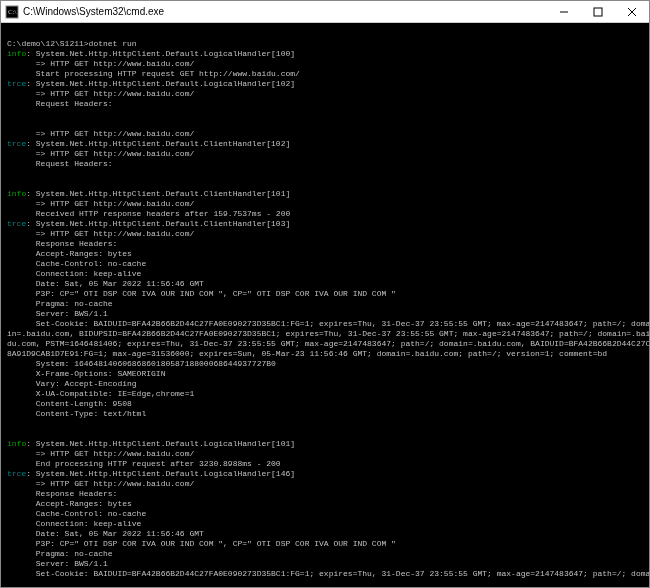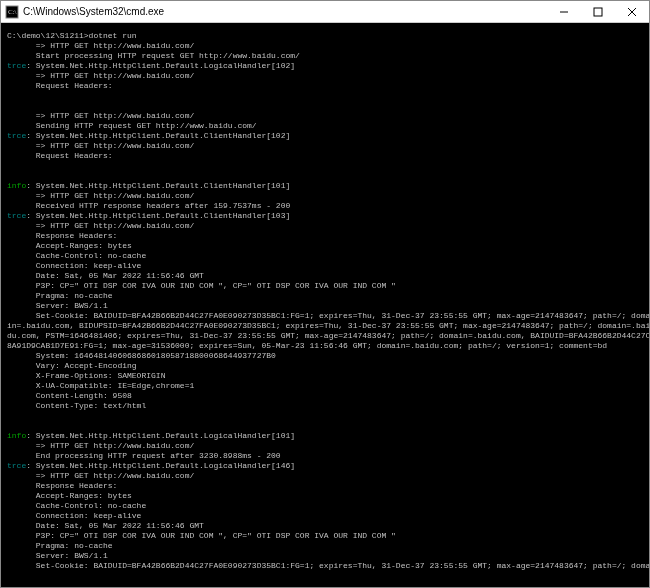--- a/index.html
+++ b/index.html
@@ -3,21 +3,21 @@
 <meta charset="utf-8">
 <style>
   * { margin: 0; padding: 0; box-sizing: border-box; }
   html, body { width: 650px; height: 588px; overflow: hidden; font-family: 'Segoe UI', Tahoma, sans-serif; }
   .window { width: 650px; height: 588px; border: 1px solid #888; display: flex; flex-direction: column; background: #000; }
   .titlebar { height: 22px; background: #fff; display: flex; align-items: center; border-bottom: 1px solid #ccc; }
   .titlebar-icon { width: 14px; height: 14px; margin: 0 4px 0 4px; display: inline-flex; }
   .titlebar-title { font-size: 10px; color: #000; flex: 1; }
   .tb-btn { width: 34px; height: 22px; display: flex; align-items: center; justify-content: center; }
   .tb-btn svg { stroke: #000; }
-  .terminal { flex: 1; background: #000; padding: 8px 6px; overflow: hidden; }
+  .terminal { flex: 1; background: #000; padding: 16px 6px; overflow: hidden; }
   .line { font-family: Consolas, 'Courier New', monospace; font-size: 8px; line-height: 10px; color: #c0c0c0; white-space: pre; letter-spacing: 0; }
   .green { color: #00a000; }
   .cyan { color: #008080; }
 </style>
 </head>
 <body>
 
 <div class="window">
 
   <div class="titlebar">
@@ -41,29 +41,29 @@
     <div class="tb-btn">
       <svg width="10" height="10" viewBox="0 0 10 10">
           <line x1="1" y1="1" x2="9" y2="9" stroke-width="1"></line>
           <line x1="9" y1="1" x2="1" y2="9" stroke-width="1"></line>
         </svg>
     </div>
   </div>
 
   <div class="terminal" id="terminal">
       <div class="line"><span>C:\demo\12\S1211&gt;dotnet run</span></div>
+      <div class="line"><span class="green">info</span><span>: System.Net.Http.HttpClient.Default.LogicalHandler[100]</span></div>
       <div class="line"><span>      =&gt; HTTP GET http://www.baidu.com/</span></div>
       <div class="line"><span>      Start processing HTTP request GET http://www.baidu.com/</span></div>
       <div class="line"><span class="cyan">trce</span><span>: System.Net.Http.HttpClient.Default.LogicalHandler[102]</span></div>
       <div class="line"><span>      =&gt; HTTP GET http://www.baidu.com/</span></div>
       <div class="line"><span>      Request Headers:</span></div>
       <div class="line">&nbsp;</div>
       <div class="line">&nbsp;</div>
       <div class="line"><span>      =&gt; HTTP GET http://www.baidu.com/</span></div>
-      <div class="line"><span>      Sending HTTP request GET http://www.baidu.com/</span></div>
       <div class="line"><span class="cyan">trce</span><span>: System.Net.Http.HttpClient.Default.ClientHandler[102]</span></div>
       <div class="line"><span>      =&gt; HTTP GET http://www.baidu.com/</span></div>
       <div class="line"><span>      Request Headers:</span></div>
       <div class="line">&nbsp;</div>
       <div class="line">&nbsp;</div>
       <div class="line"><span class="green">info</span><span>: System.Net.Http.HttpClient.Default.ClientHandler[101]</span></div>
       <div class="line"><span>      =&gt; HTTP GET http://www.baidu.com/</span></div>
       <div class="line"><span>      Received HTTP response headers after 159.7537ms - 200</span></div>
       <div class="line"><span class="cyan">trce</span><span>: System.Net.Http.HttpClient.Default.ClientHandler[103]</span></div>
       <div class="line"><span>      =&gt; HTTP GET http://www.baidu.com/</span></div>
@@ -73,22 +73,22 @@
       <div class="line"><span>      Connection: keep-alive</span></div>
       <div class="line"><span>      Date: Sat, 05 Mar 2022 11:56:46 GMT</span></div>
       <div class="line"><span>      P3P: CP=" OTI DSP COR IVA OUR IND COM ", CP=" OTI DSP COR IVA OUR IND COM "</span></div>
       <div class="line"><span>      Pragma: no-cache</span></div>
       <div class="line"><span>      Server: BWS/1.1</span></div>
       <div class="line"><span>      Set-Cookie: BAIDUID=BFA42B66B2D44C27FA0E090273D35BC1:FG=1; expires=Thu, 31-Dec-37 23:55:55 GMT; max-age=2147483647; path=/; doma</span></div>
       <div class="line"><span>in=.baidu.com, BIDUPSID=BFA42B66B2D44C27FA0E090273D35BC1; expires=Thu, 31-Dec-37 23:55:55 GMT; max-age=2147483647; path=/; domain=.bai</span></div>
       <div class="line"><span>du.com, PSTM=1646481406; expires=Thu, 31-Dec-37 23:55:55 GMT; max-age=2147483647; path=/; domain=.baidu.com, BAIDUID=BFA42B66B2D44C27C</span></div>
       <div class="line"><span>8A91D9CAB1D7E91:FG=1; max-age=31536000; expires=Sun, 05-Mar-23 11:56:46 GMT; domain=.baidu.com; path=/; version=1; comment=bd</span></div>
       <div class="line"><span>      System: 1646481406068686018058718800068644937727B0</span></div>
+      <div class="line"><span>      X-Frame-Options: SAMEORIGIN</span></div>
       <div class="line"><span>      Vary: Accept-Encoding</span></div>
-      <div class="line"><span>      X-Frame-Options: SAMEORIGIN</span></div>
       <div class="line"><span>      X-UA-Compatible: IE=Edge,chrome=1</span></div>
       <div class="line"><span>      Content-Length: 9508</span></div>
       <div class="line"><span>      Content-Type: text/html</span></div>
       <div class="line">&nbsp;</div>
       <div class="line">&nbsp;</div>
       <div class="line"><span class="green">info</span><span>: System.Net.Http.HttpClient.Default.LogicalHandler[101]</span></div>
       <div class="line"><span>      =&gt; HTTP GET http://www.baidu.com/</span></div>
       <div class="line"><span>      End processing HTTP request after 3230.8988ms - 200</span></div>
       <div class="line"><span class="cyan">trce</span><span>: System.Net.Http.HttpClient.Default.LogicalHandler[146]</span></div>
       <div class="line"><span>      =&gt; HTTP GET http://www.baidu.com/</span></div>

